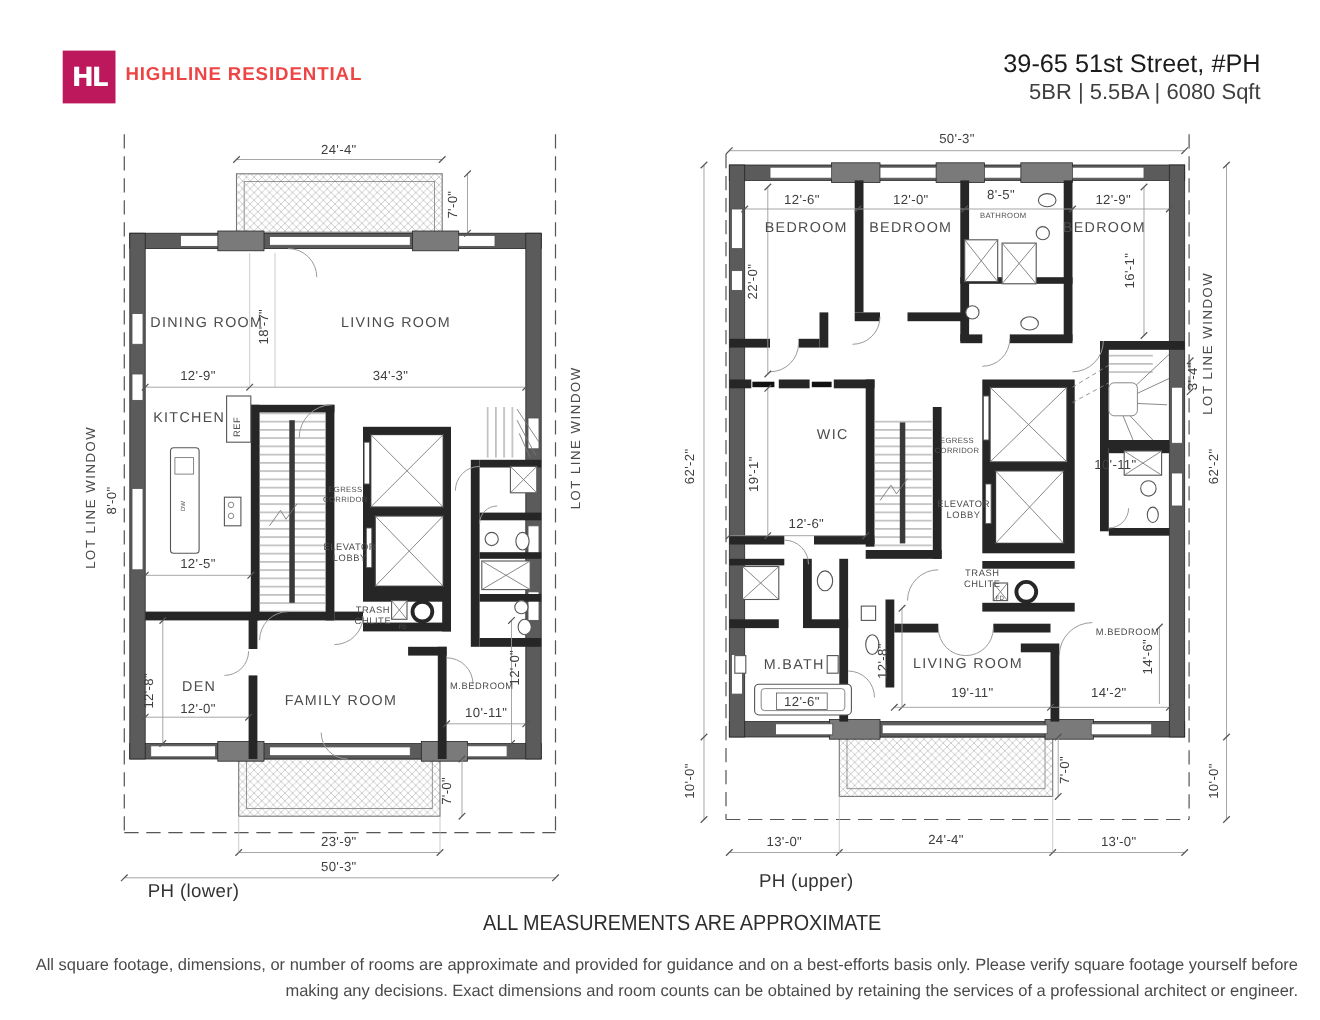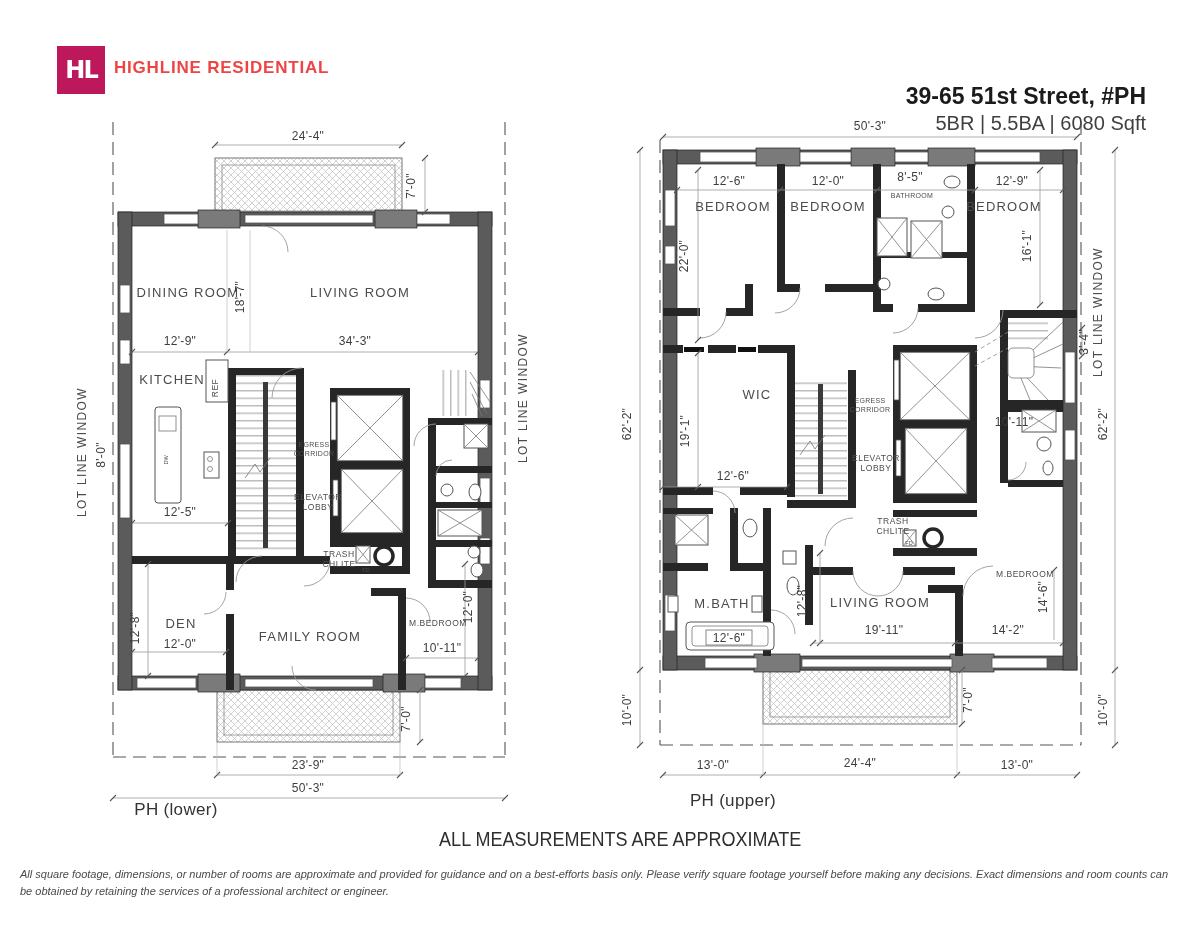--- a/index.html
+++ b/index.html
@@ -5,27 +5,27 @@
   html,body{margin:0;padding:0;background:#fff;}
   .page{position:relative;width:1200px;height:927px;background:#fff;overflow:hidden;
         font-family:"Liberation Sans",sans-serif;}
   
   .logo{position:absolute;left:57px;top:46px;width:48px;height:48px;background:#be185d;
         color:#fff;display:flex;align-items:center;justify-content:center;
         font-family:"DejaVu Sans",sans-serif;font-weight:bold;font-size:24px;letter-spacing:-2px;}
   .brand{position:absolute;left:114px;top:58px;font-size:17px;font-weight:bold;
          letter-spacing:0.8px;color:#ef4444;}
   .addr-block{position:absolute;right:54px;top:44px;text-align:right;}
-  .addr{font-size:23px;font-weight:bold;color:#1b1b1b;line-height:27px;margin-top:39px;}
+  .addr{font-size:23px;font-weight:normal;color:#1b1b1b;line-height:27px;}
   .specs{font-size:20px;color:#3f3f3f;line-height:26px;}
   
   .notice{position:absolute;left:0;top:828px;width:1200px;text-align:center;padding-left:20px;}
   .notice span{display:inline-block;font-size:20px;color:#2e2e2e;transform:scaleX(.9);letter-spacing:0;}
-  .disclaimer{position:absolute;left:20px;top:866px;width:1160px;text-align:left;
-              font-size:11px;color:#4a4a4a;line-height:1.55;font-style:italic;}
+  .disclaimer{position:absolute;left:20px;top:866px;width:1160px;text-align:right;
+              font-size:15px;color:#4a4a4a;line-height:1.55;}
   
   svg{position:absolute;left:0;top:0;}
   svg text{font-family:"Liberation Sans",sans-serif;fill:#4c4c4c;}
   .room{font-size:13px;letter-spacing:1.2px;text-anchor:middle;}
   .rooms{font-size:8.5px;letter-spacing:0.5px;text-anchor:middle;}
   .tiny{font-size:7px;letter-spacing:0.3px;text-anchor:middle;}
   .vtiny{font-size:5.5px;text-anchor:middle;}
   .dim{font-size:12px;fill:#3e3e3e;letter-spacing:0.3px;text-anchor:middle;}
   .cap{font-size:17px;fill:#333;text-anchor:middle;letter-spacing:0.3px;}
   .lot{font-size:12px;letter-spacing:1.4px;text-anchor:middle;fill:#4c4c4c;}

